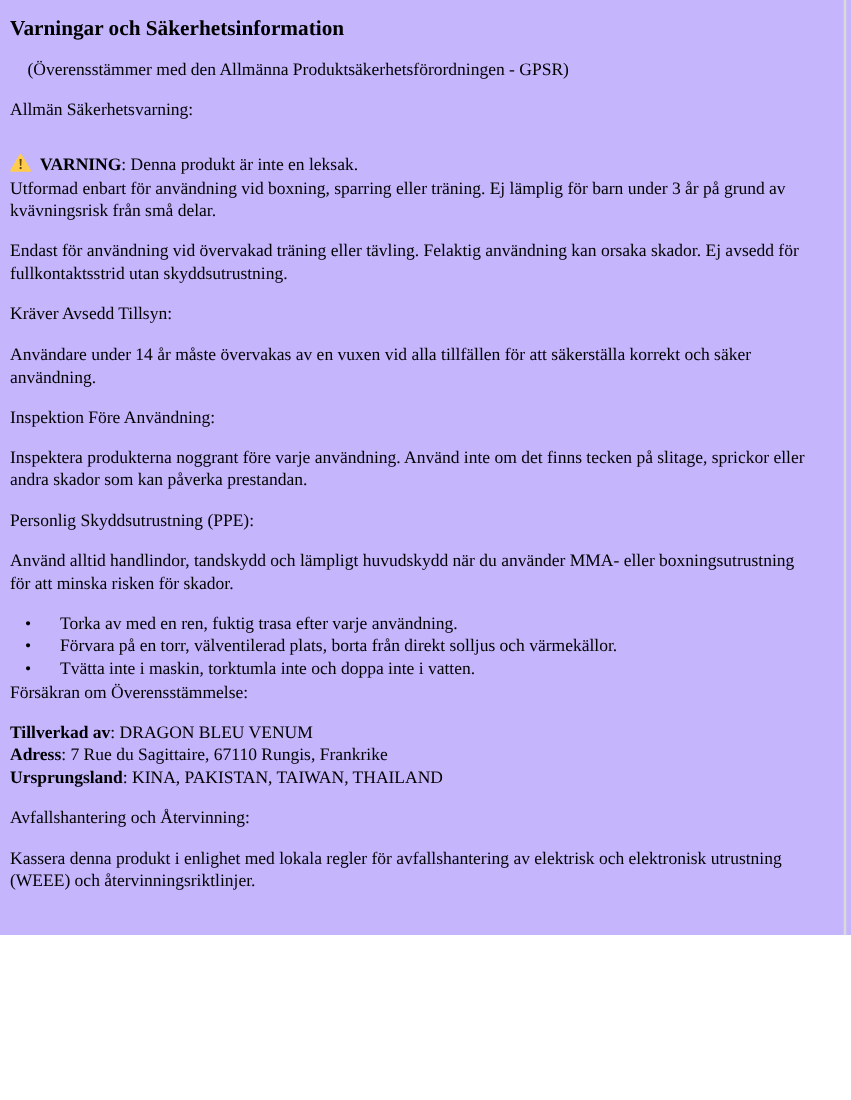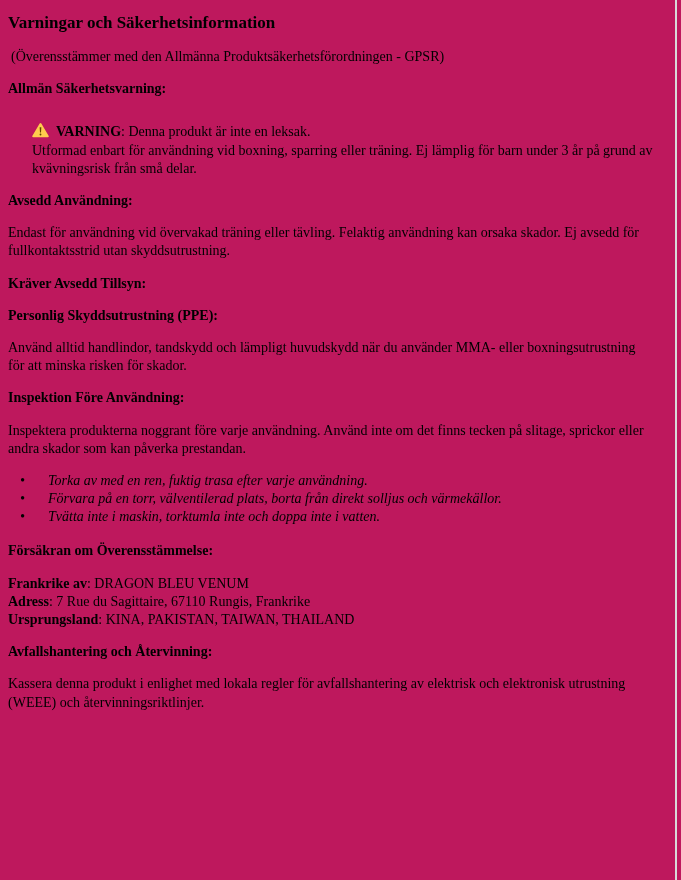--- a/index.html
+++ b/index.html
@@ -3,22 +3,22 @@
 <meta charset="utf-8">
 <style>
   html, body {
     margin: 0;
     padding: 0;
     background: #ffffff;
   }
   .page {
     position: relative;
     width: 681px;
-    height: 880px;
-    background: #be185d;
+    height: 748px;
+    background: #c4b5fd;
     font-family: "Liberation Serif", "DejaVu Serif", serif;
     font-size: 14px;
     line-height: 1.3;
     color: #000000;
     overflow: hidden;
     box-sizing: border-box;
   }
   .doc {
     padding: 6px 10px 0 8px;
     width: 663px;
@@ -32,61 +32,59 @@
     width: 2px;
     background: #d9d9d9;
   }
   h1.doc-title {
     font-size: 17px;
     font-weight: bold;
     margin: 6px 0 14px 0;
     line-height: 1.3;
   }
   .subtitle {
-    margin: 14px 3px;
+    margin: 14px 14px;
   }
   h2.sec-heading {
     font-size: 14px;
-    font-weight: bold;
+    font-weight: normal;
     margin: 14px 0;
     line-height: 1.3;
   }
   .para {
     margin: 14px 0;
   }
   .warning-block {
     margin-top: 24px;
-    margin-left: 24px;
   }
   .warn-line .warn-icon {
     display: inline-block;
     width: 17px;
     height: 16px;
     margin-right: 7px;
     vertical-align: -2px;
   }
   ul.maint-list {
     margin: 14px 0 0 0;
     padding: 0;
     list-style: none;
   }
   ul.maint-list li {
     position: relative;
     padding-left: 40px;
     line-height: 1.3;
-    font-style: italic;
   }
   ul.maint-list li::before {
     content: "\2022";
     position: absolute;
     left: 12px;
     top: 0;
   }
   section.tight-top h2.sec-heading {
-    margin-top: 16px;
+    margin-top: 0;
   }
   .address {
     margin: 14px 0;
   }
   .addr-row {
     line-height: 1.3;
   }
   b { font-weight: bold; }
 </style>
 </head>
@@ -106,53 +104,53 @@
           <span class="warn-icon"><svg width="17" height="16" viewBox="0 0 36 32" xmlns="http://www.w3.org/2000/svg">
                 <path fill="#FFCC4D" d="M19.8 2.3c-1-1.7-2.6-1.7-3.6 0L0.9 28.4c-1 1.7-0.2 3.1 1.8 3.1h30.6c2 0 2.8-1.4 1.8-3.1L19.8 2.3z"></path>
                 <path fill="#664500" d="M16.2 10.2h3.6l-0.7 11.3h-2.2l-0.7-11.3zm1.8 13.3c1.2 0 2 0.8 2 2 0 1.1-0.8 1.9-2 1.9s-2-0.8-2-1.9c0-1.2 0.8-2 2-2z"></path>
               </svg></span><b>VARNING</b><span>: Denna produkt är inte en leksak.</span>
         </div>
         <div>Utformad enbart för användning vid boxning, sparring eller träning. Ej lämplig för barn under 3 år på grund av kvävningsrisk från små delar.</div>
       </div>
     </section>
 
     <section>
-      <h2 class="sec-heading">Avsedd Användning:</h2>
       <p class="para">Endast för användning vid övervakad träning eller tävling. Felaktig användning kan orsaka skador. Ej avsedd för fullkontaktsstrid utan skyddsutrustning.</p>
     </section>
 
     <section>
       <h2 class="sec-heading">Kräver Avsedd Tillsyn:</h2>
+      <p class="para">Användare under 14 år måste övervakas av en vuxen vid alla tillfällen för att säkerställa korrekt och säker användning.</p>
+    </section>
+
+    <section>
+      <h2 class="sec-heading">Inspektion Före Användning:</h2>
+      <p class="para">Inspektera produkterna noggrant före varje användning. Använd inte om det finns tecken på slitage, sprickor eller andra skador som kan påverka prestandan.</p>
     </section>
 
     <section>
       <h2 class="sec-heading">Personlig Skyddsutrustning (PPE):</h2>
       <p class="para">Använd alltid handlindor, tandskydd och lämpligt huvudskydd när du använder MMA- eller boxningsutrustning för att minska risken för skador.</p>
-    </section>
-
-    <section>
-      <h2 class="sec-heading">Inspektion Före Användning:</h2>
-      <p class="para">Inspektera produkterna noggrant före varje användning. Använd inte om det finns tecken på slitage, sprickor eller andra skador som kan påverka prestandan.</p>
     </section>
 
     <section>
       <ul class="maint-list">
         <li>Torka av med en ren, fuktig trasa efter varje användning.</li>
         <li>Förvara på en torr, välventilerad plats, borta från direkt solljus och värmekällor.</li>
         <li>Tvätta inte i maskin, torktumla inte och doppa inte i vatten.</li>
       </ul>
     </section>
 
     <section class="tight-top">
       <h2 class="sec-heading">Försäkran om Överensstämmelse:</h2>
     </section>
 
     <section>
       <div class="address">
-        <div class="addr-row"><b>Frankrike av</b><span>: DRAGON BLEU VENUM</span></div>
+        <div class="addr-row"><b>Tillverkad av</b><span>: DRAGON BLEU VENUM</span></div>
         <div class="addr-row"><b>Adress</b><span>: 7 Rue du Sagittaire, 67110 Rungis, Frankrike</span></div>
         <div class="addr-row"><b>Ursprungsland</b><span>: KINA, PAKISTAN, TAIWAN, THAILAND</span></div>
       </div>
     </section>
 
     <section>
       <h2 class="sec-heading">Avfallshantering och Återvinning:</h2>
       <p class="para">Kassera denna produkt i enlighet med lokala regler för avfallshantering av elektrisk och elektronisk utrustning (WEEE) och återvinningsriktlinjer.</p>
     </section>
 

